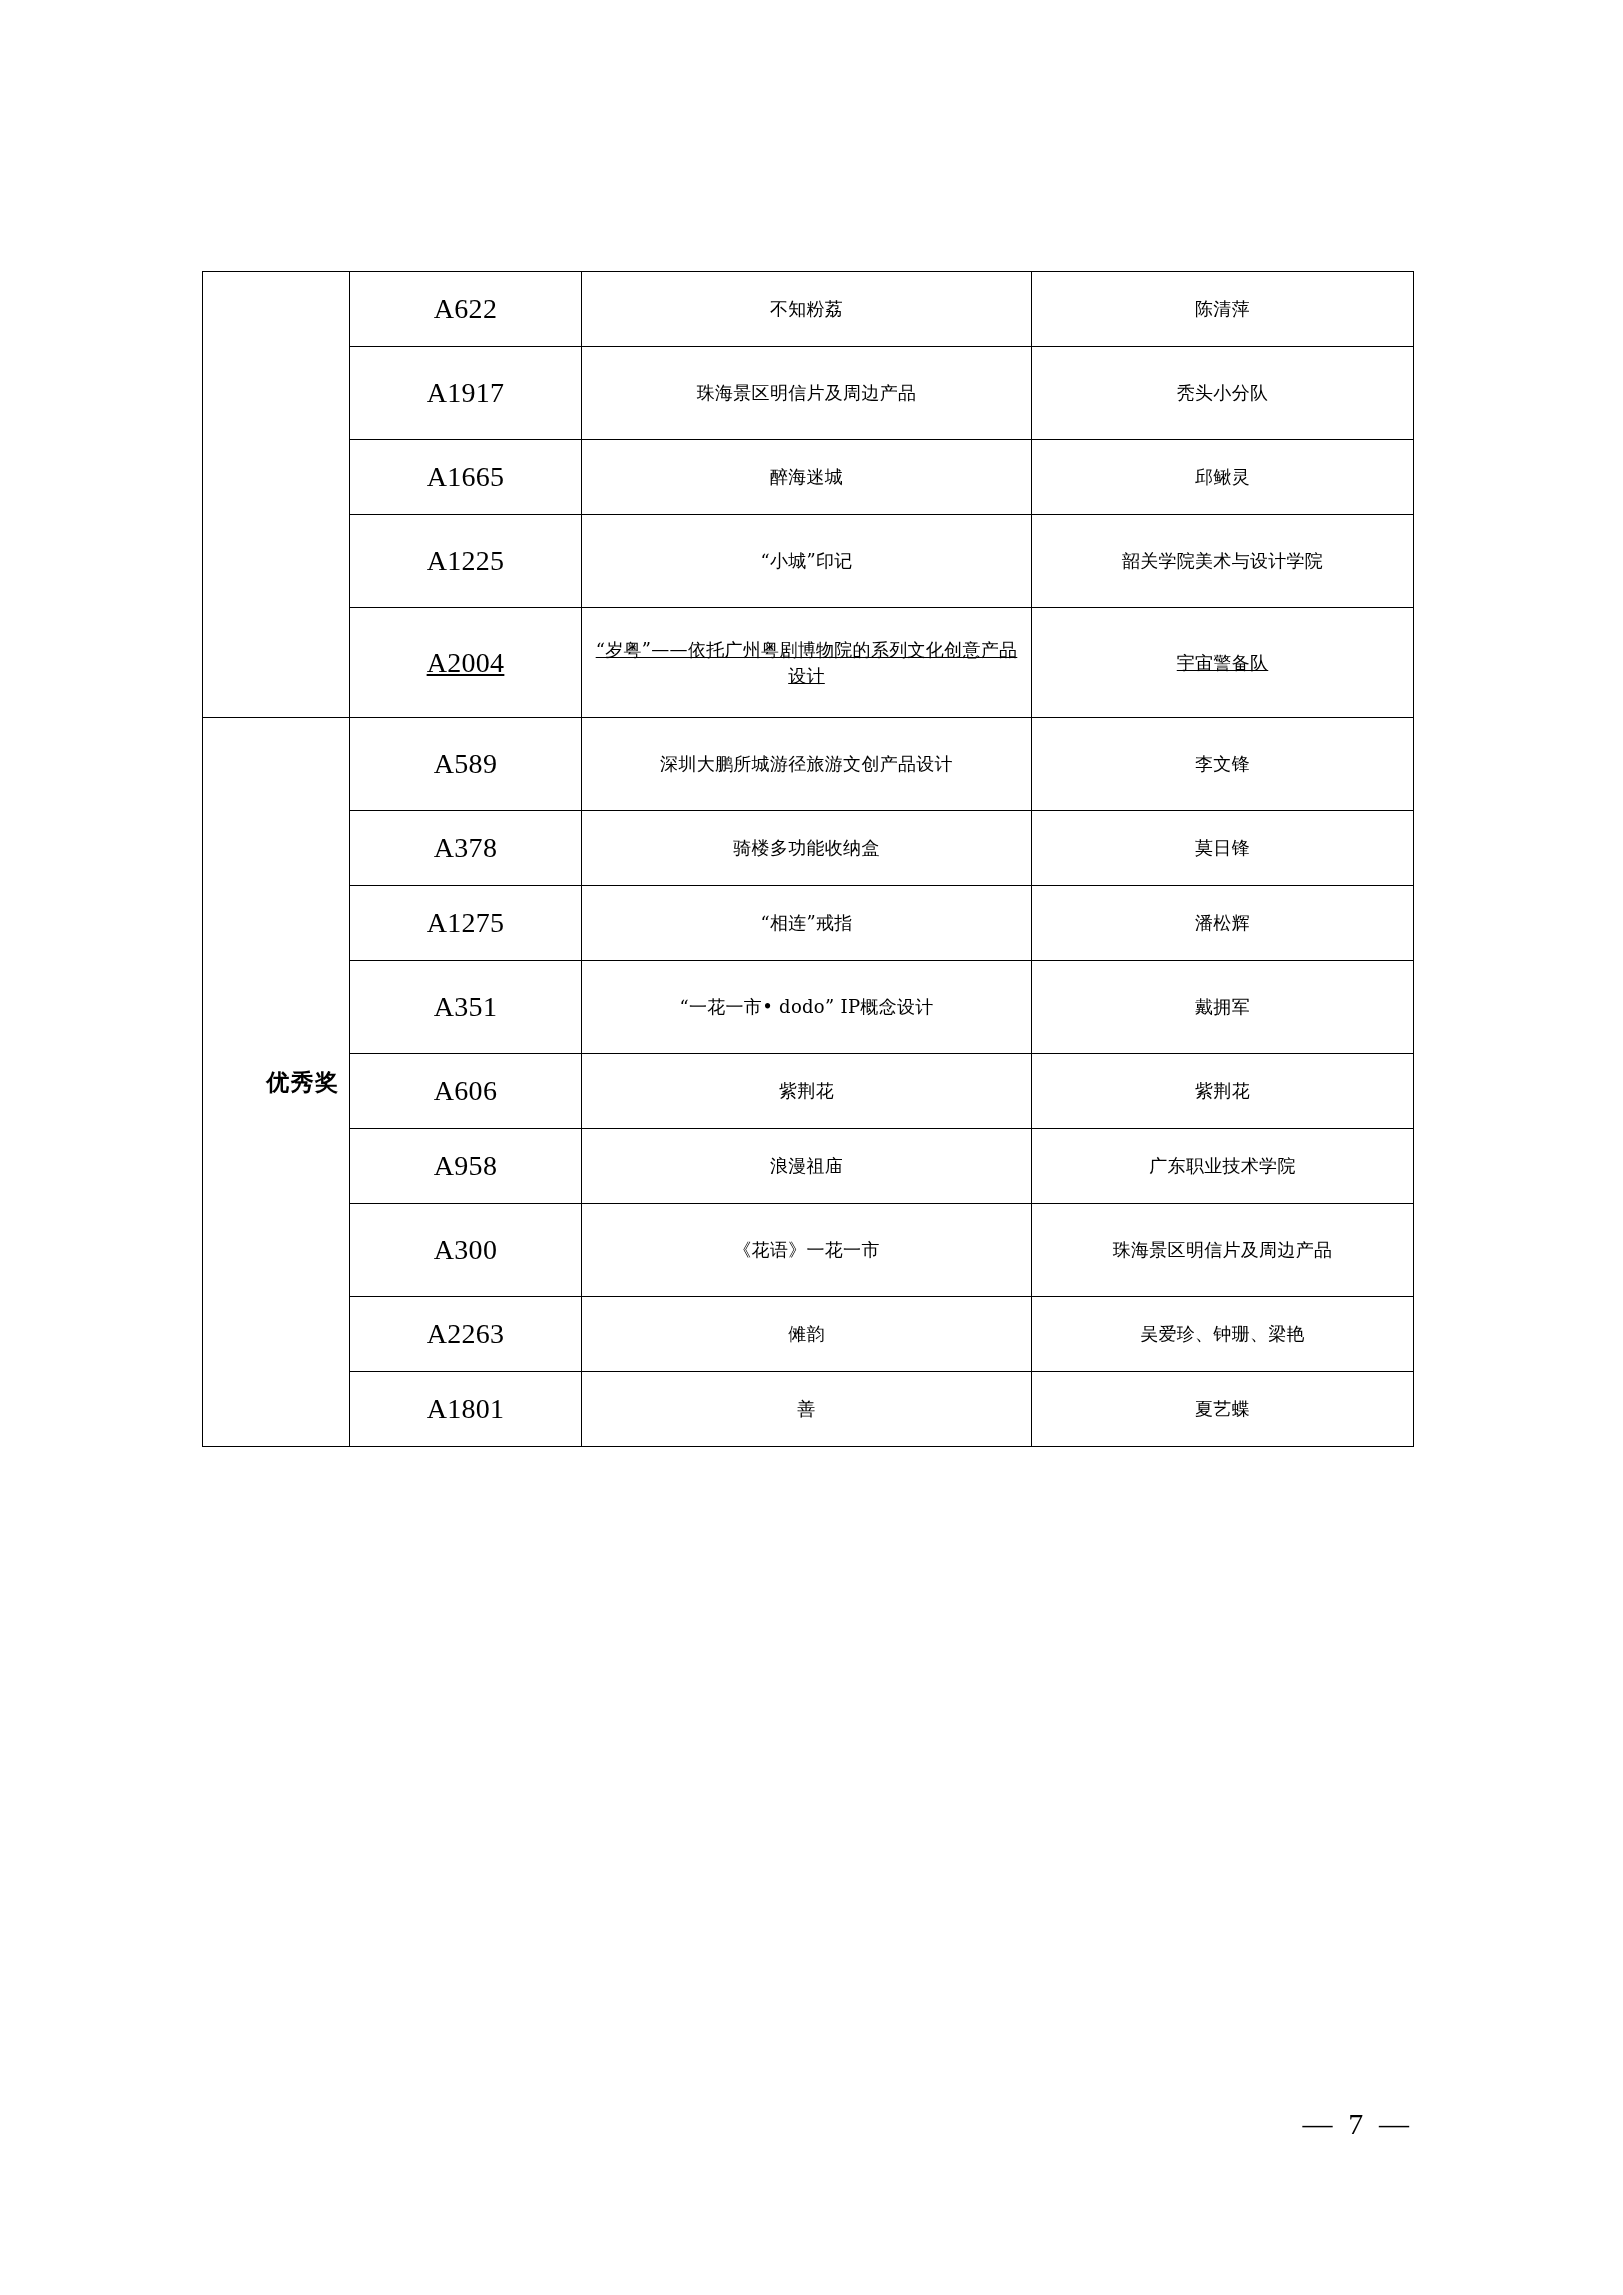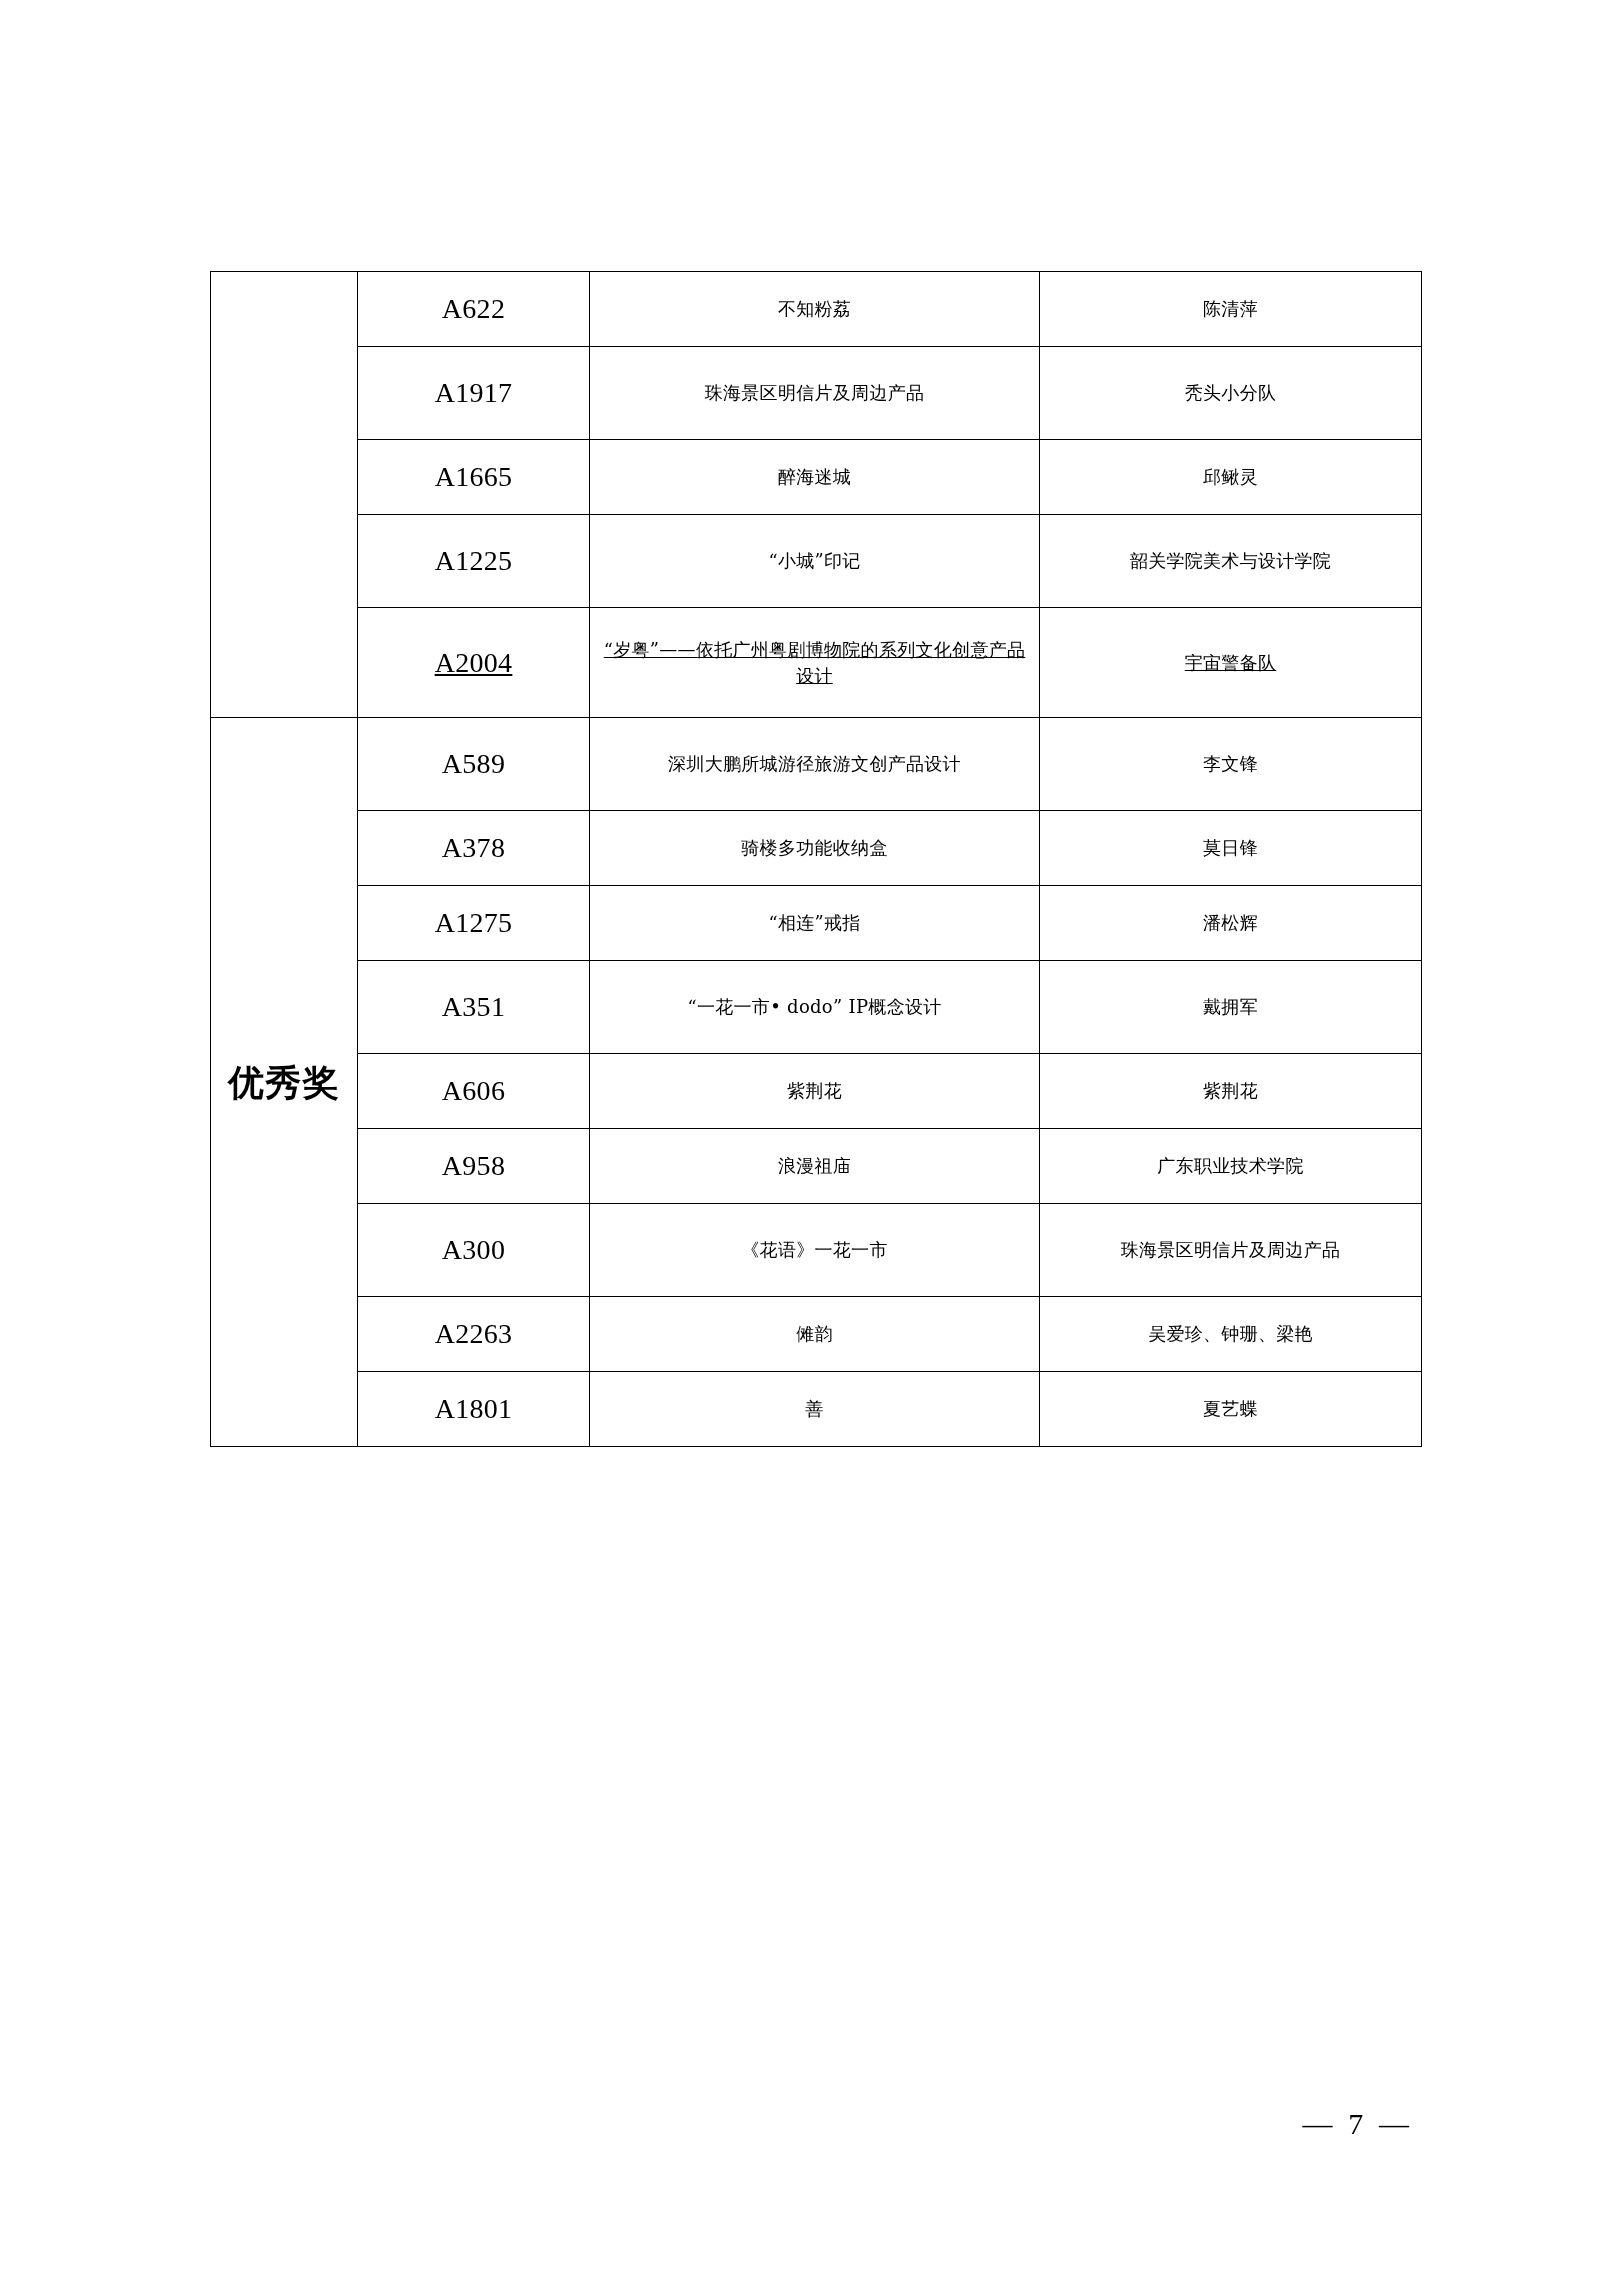--- a/index.html
+++ b/index.html
@@ -20,21 +20,20 @@
     top: 0;
     width: 1623px;
     height: 2295px;
     background: #ffffff;
   }
   .table-wrap {
     position: absolute;
     left: 202px;
     top: 271px;
     width: 1211px;
-    margin-left: 8px;
   }
   table.award-table {
     border-collapse: collapse;
     width: 1211px;
     table-layout: fixed;
   }
   table.award-table td {
     border: 1.4px solid #000000;
     padding: 0;
     vertical-align: middle;
@@ -56,23 +55,24 @@
     font-size: 28px;
   }
   .cell-title .cell-inner,
   .cell-author .cell-inner {
     font-family: "DejaVu Serif", serif;
     font-size: 18px;
   }
   .award-label {
     font-family: "DejaVu Serif", serif;
     font-weight: bold;
-    font-size: 36px;
+    font-size: 23px;
     letter-spacing: 1.4px;
     line-height: 1.4;
+    text-align: right;
   }
   .row-h1 { height: 75px; }
   .row-h2 { height: 93px; }
   .row-h3 { height: 110px; text-decoration: underline; }
 
   .page-number {
     position: absolute;
     left: 0;
     top: 2107px;
     width: 1413px;

